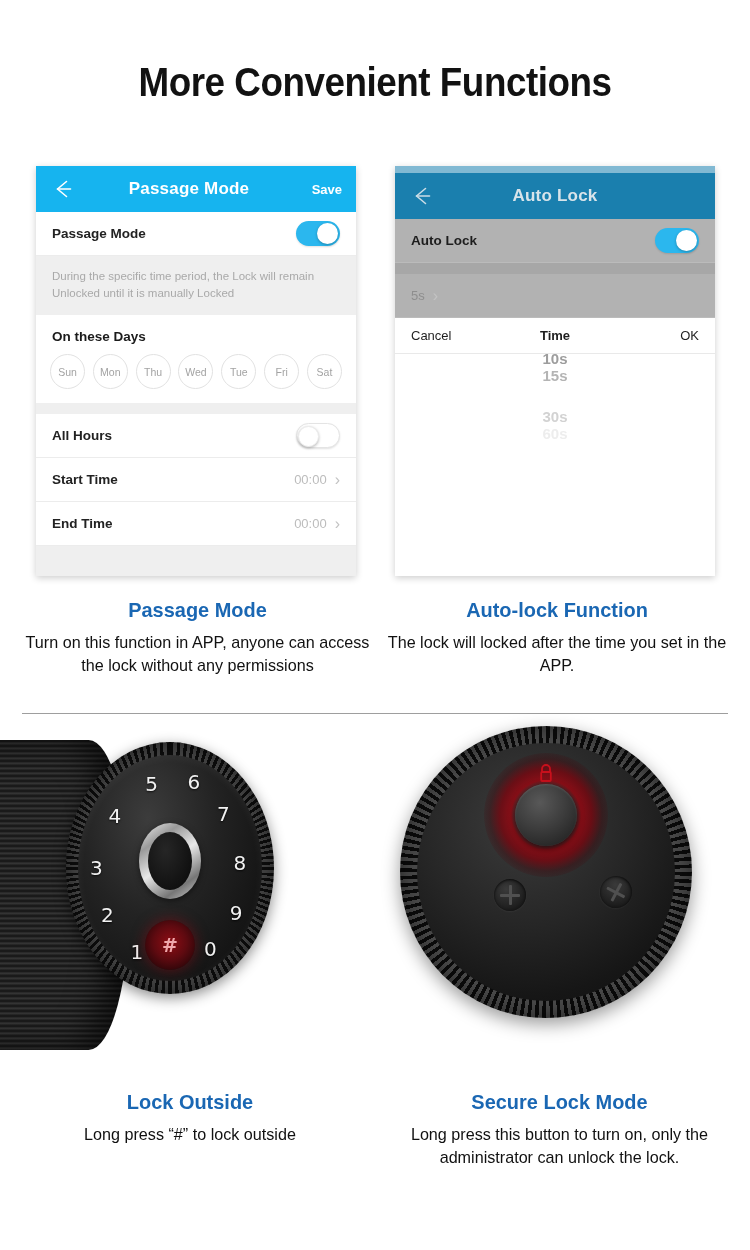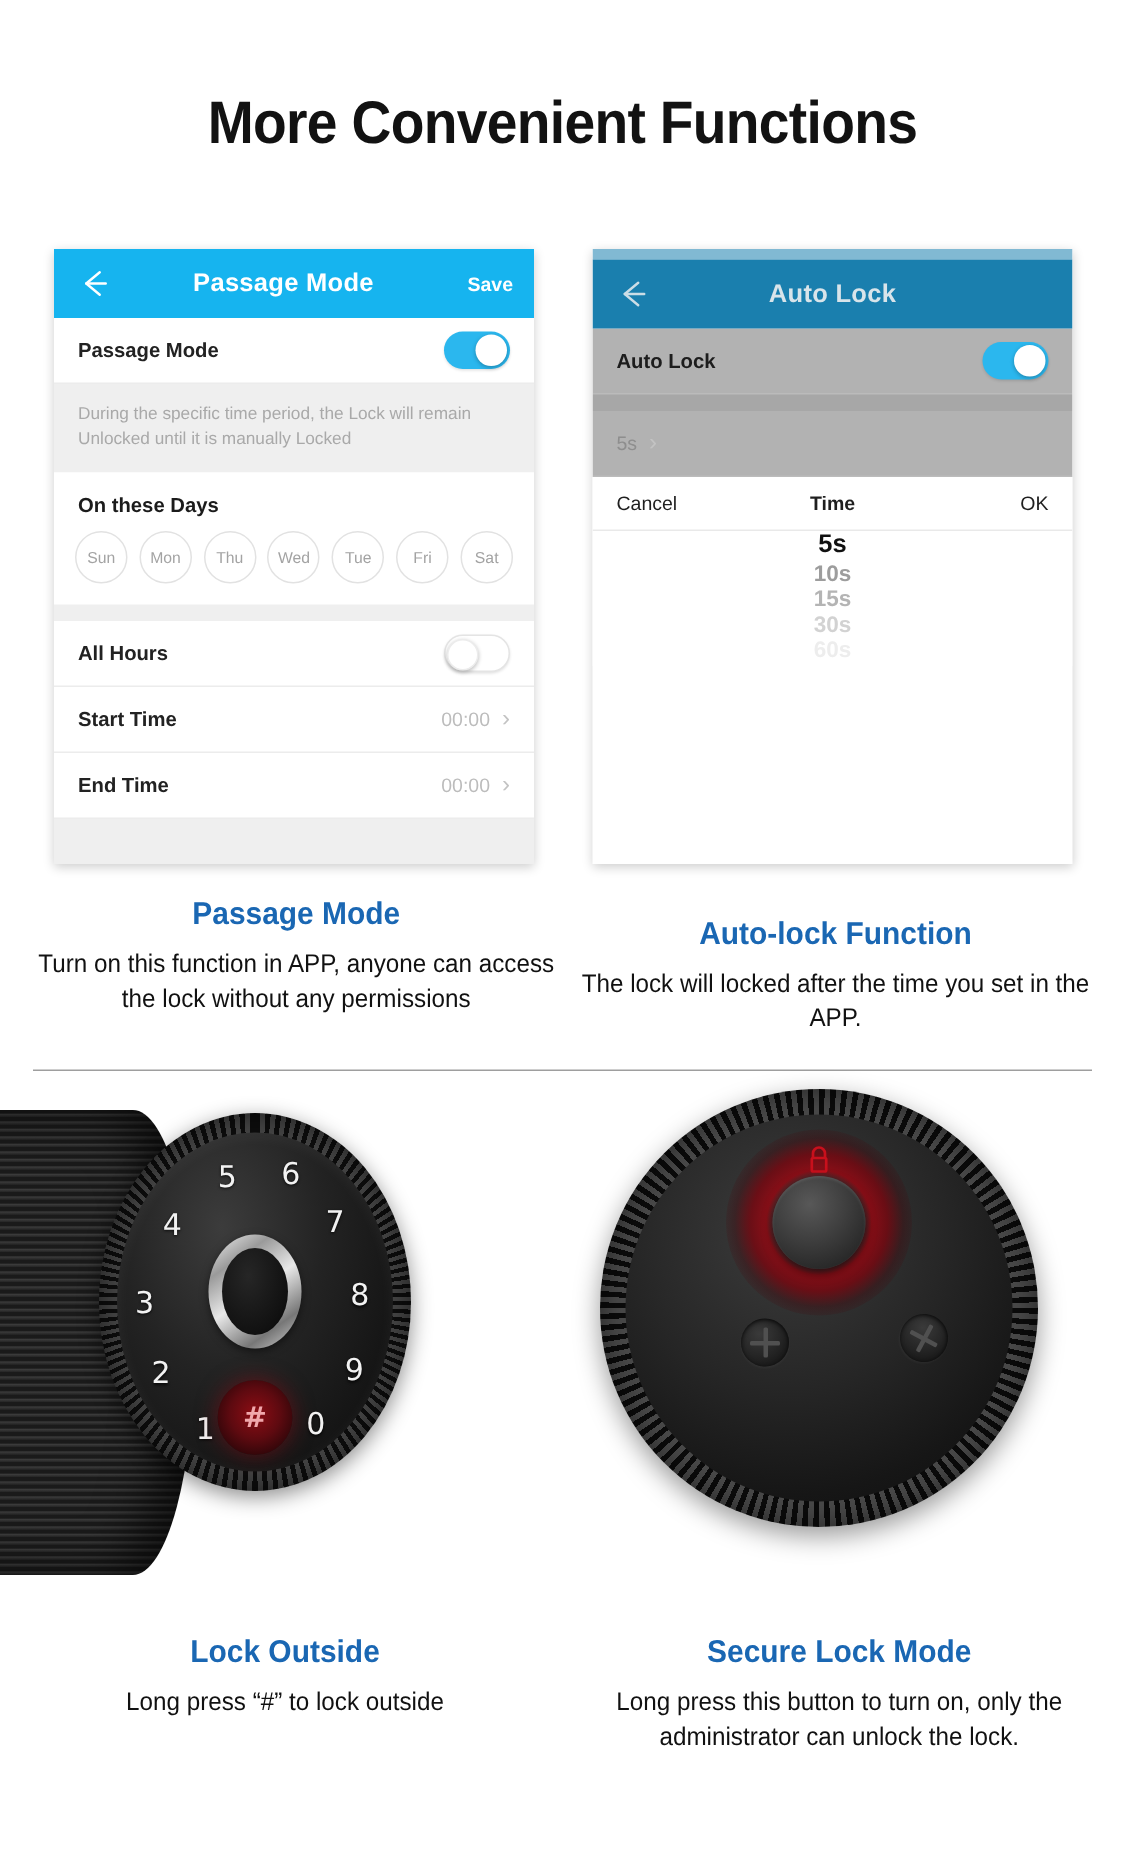--- a/index.html
+++ b/index.html
@@ -155,41 +155,41 @@
   .picker-wheel {
     height: 88px; position: relative; overflow: hidden;
     display: flex; flex-direction: column; align-items: center;
     justify-content: flex-end;
     padding-bottom: 2px;
   }
   .pw-item { font-size: 15px; line-height: 17px; font-weight: bold; }
   .pw-item.sel { color: #101010; font-size: 17px; line-height: 22px; }
   .pw-item.n1  { color: #9d9d9d; }
   .pw-item.n2  { color: #b4b4b4; }
-  .pw-item.n3  { color: #d2d2d2; }
+  .pw-item.n3  { color: #d2d2d2; margin-top: 24px; }
   .pw-item.n4  { color: #ededed; }
 
   
   .cap {
     position: absolute; text-align: center;
     font-family: "Liberation Sans Narrow", "Liberation Sans", sans-serif;
   }
   .cap h3 {
     margin: 0 0 10px 0;
     font-size: 21px; font-weight: bold; color: #1A67B3;
     transform: scaleX(0.95);
   }
   .cap p {
     margin: 0;
     font-size: 17px; line-height: 1.35; color: #111;
     transform: scaleX(0.95);
   }
 
   .cap-passage  { left: 10px;  top: 598px; width: 375px; }
-  .cap-autolock { left: 372px; top: 598px; width: 370px; margin-top: 13px; }
+  .cap-autolock { left: 372px; top: 598px; width: 370px; }
   .cap-outside  { left: 10px;  top: 1090px; width: 360px; }
   .cap-secure   { left: 372px; top: 1090px; width: 375px; }
 
   
   .divider {
     position: absolute; left: 22px; top: 713px;
     width: 706px; height: 1px; background: #9e9e9e;
   }
 
   

